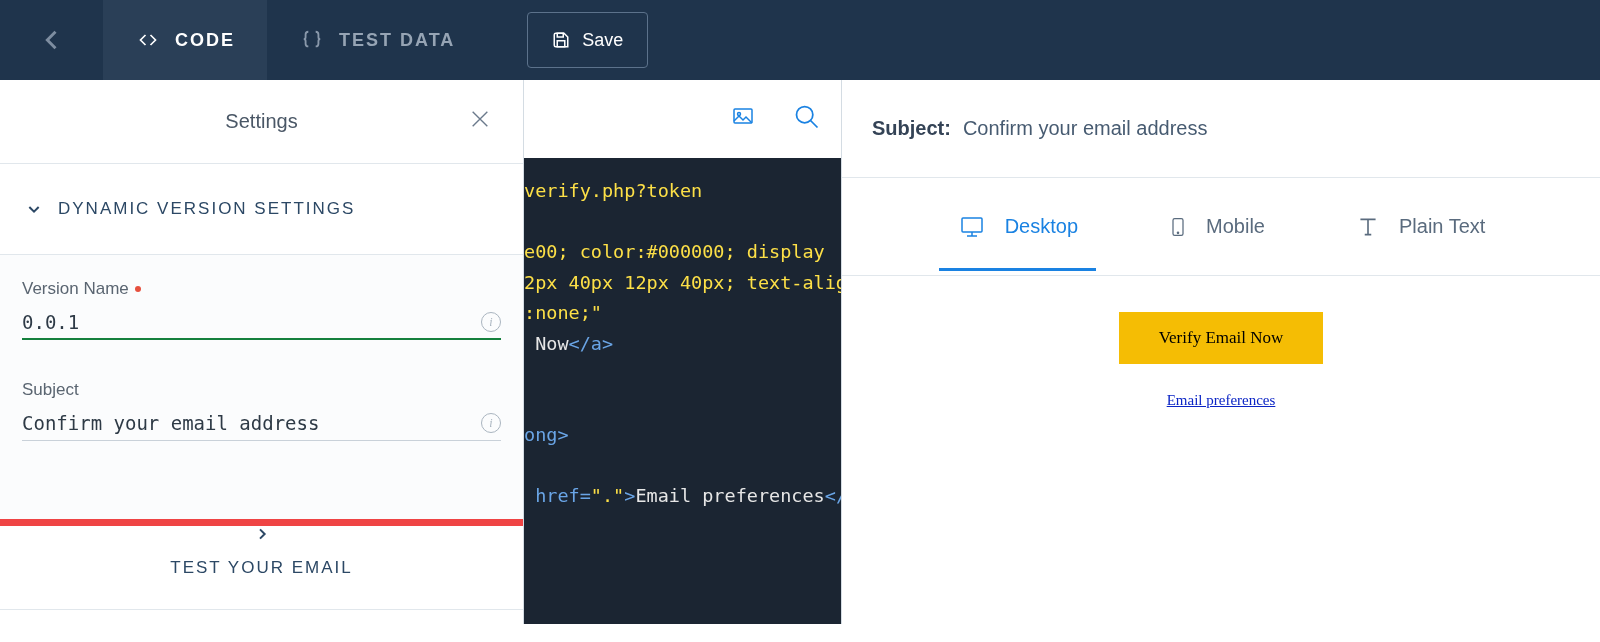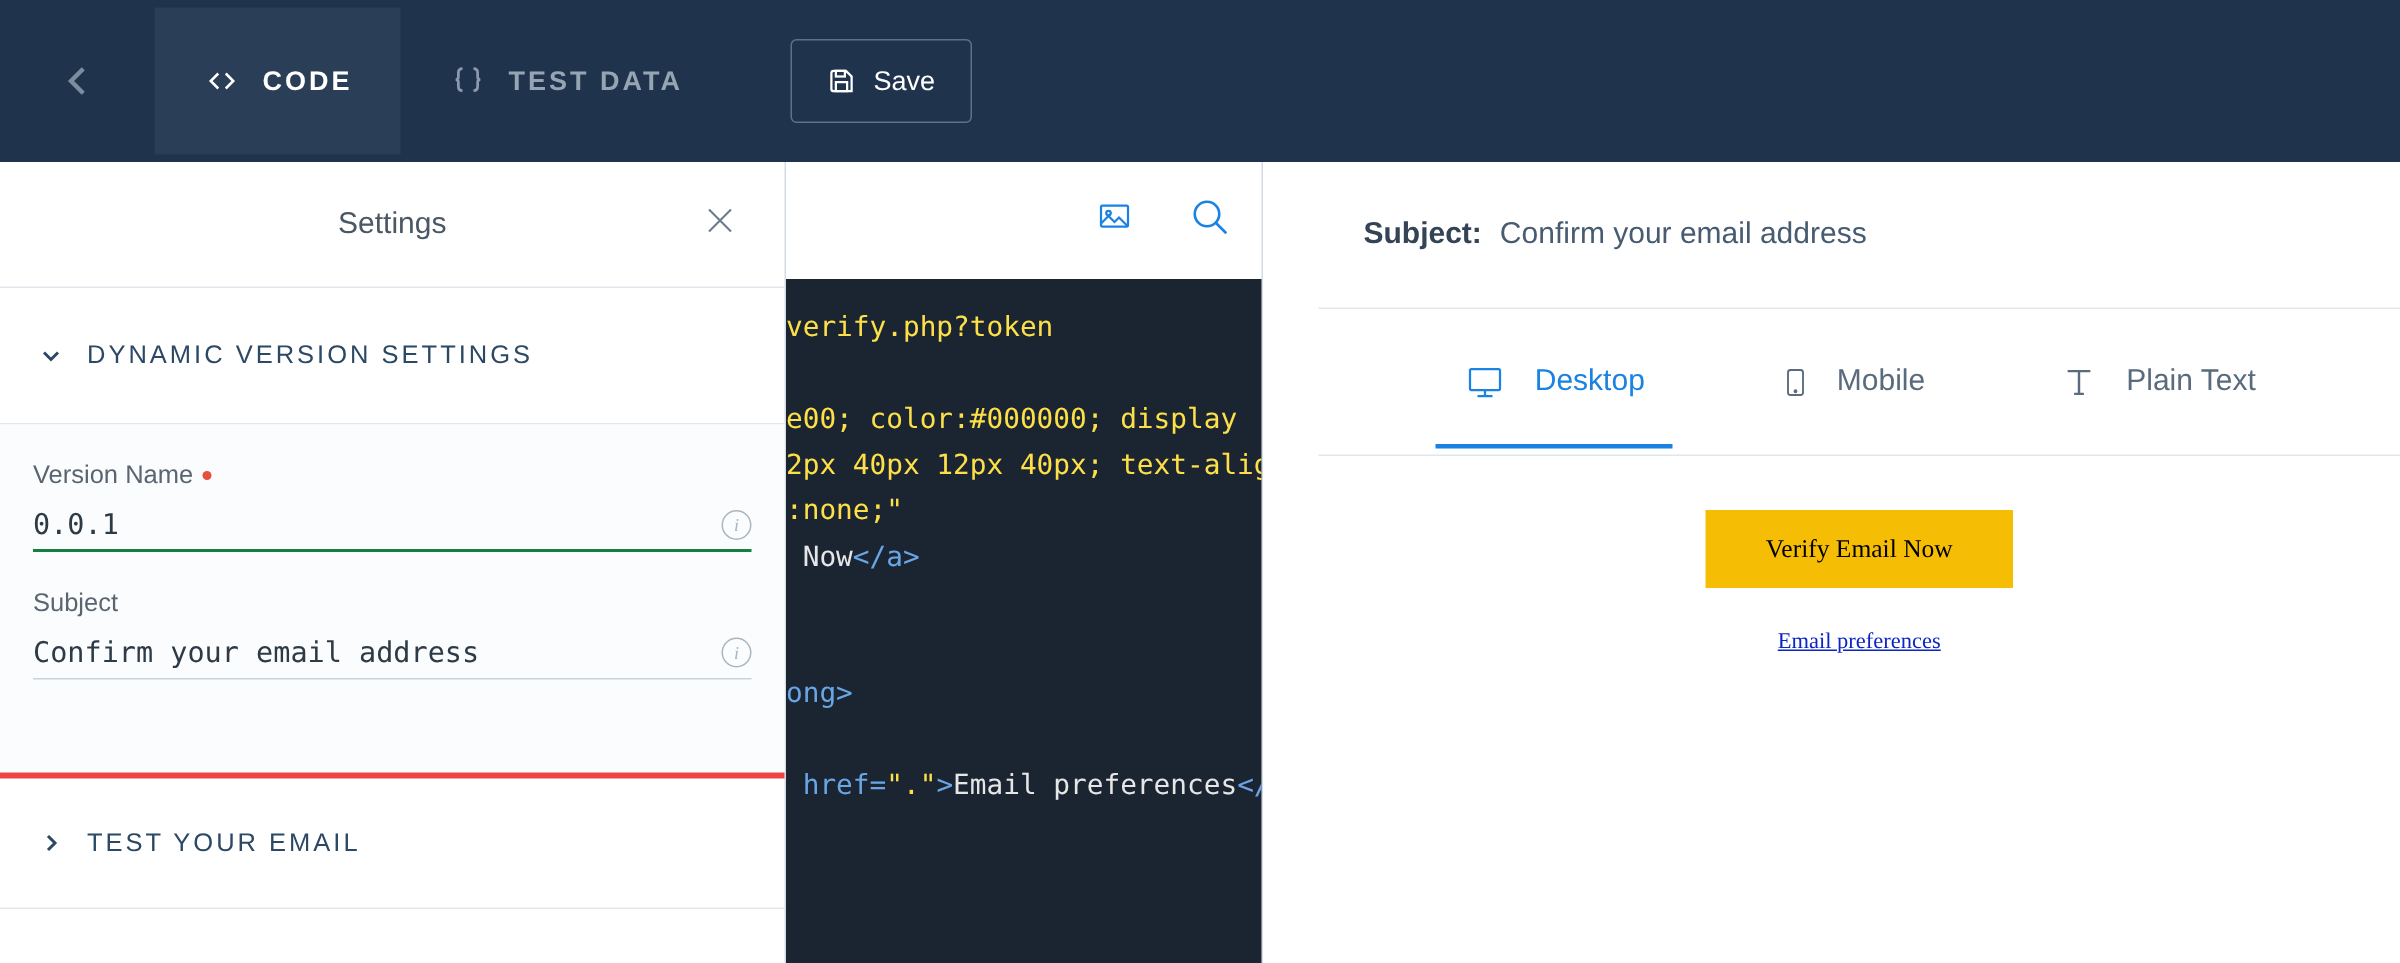--- a/index.html
+++ b/index.html
@@ -6,21 +6,21 @@
 body {
   font-family: -apple-system, BlinkMacSystemFont, "Segoe UI", Helvetica, Arial, sans-serif;
   width: 1600px;
   height: 642px;
   overflow: hidden;
   background: #fff;
 }
 
 
 .topbar {
-  height: 108px;
+  height: 80px;
   background: #1f344c;
   display: flex;
   align-items: center;
 }
 .back-arrow {
   width: 103px;
   display: flex;
   align-items: center;
   justify-content: center;
 }
@@ -98,28 +98,28 @@
   align-items: center;
   gap: 16px;
   padding: 0 26px;
   color: #2c4865;
   font-size: 17px;
   font-weight: 400;
   letter-spacing: 2px;
   border-bottom: 1px solid #e1e7ec;
   cursor: pointer;
 }
-.section-head.bottom { border-top: 4px solid #ef4444; }
+.section-head.bottom { border-top: 7px solid #ef4444; flex-direction: column; }
 .section-head svg { stroke: #2c4865; }
 
 .form-area {
   background: #fbfcfd;
   padding: 24px 22px 38px 22px;
 }
-.form-group { margin-bottom: 24px; }
+.form-group { margin-bottom: 40px; }
 .form-label {
   font-size: 17px;
   color: #5a6571;
   display: flex;
   align-items: center;
   gap: 6px;
   margin-bottom: 6px;
 }
 .req-dot {
   width: 6px; height: 6px; border-radius: 50%; background: #e6503e;
@@ -184,21 +184,20 @@
 .c-gold { color: #fde047; }
 .c-blue { color: #6aa5e6; }
 .c-white { color: #e6e6e6; }
 
 
 .preview-col {
   flex: 1;
   background: #fff;
   display: flex;
   flex-direction: column;
-  padding-left: 37px;
 }
 .subject-row {
   height: 98px;
   display: flex;
   align-items: center;
   padding: 0 30px;
   gap: 12px;
   font-size: 20px;
   color: #344356;
   border-bottom: 1px solid #e1e7ec;

